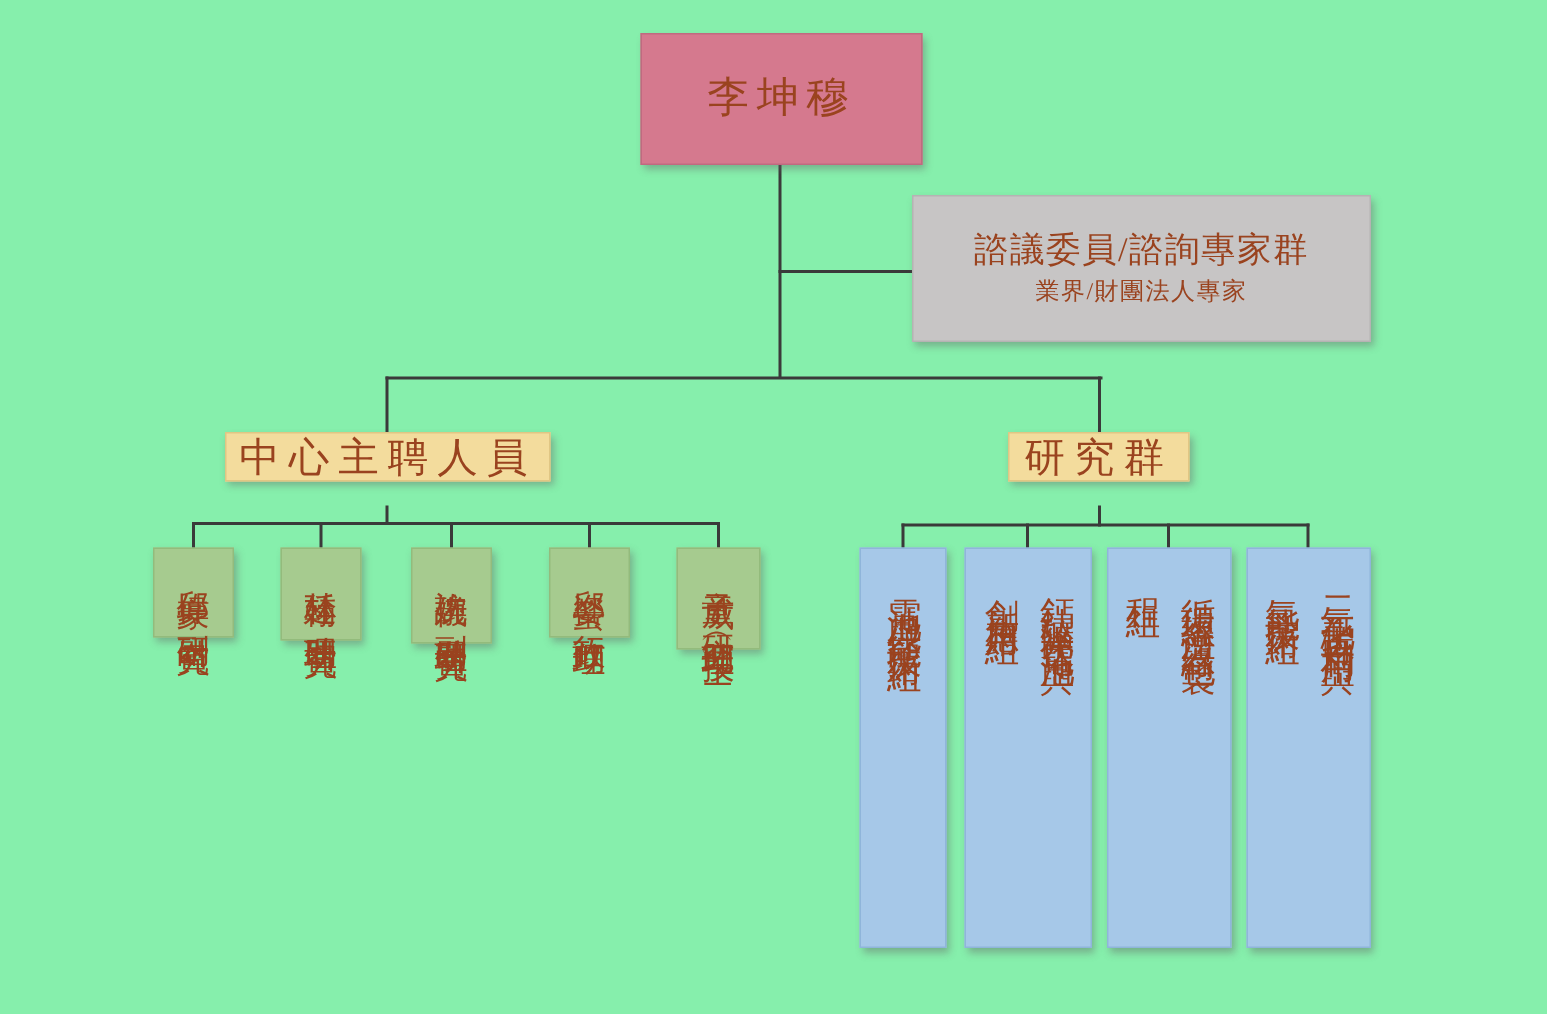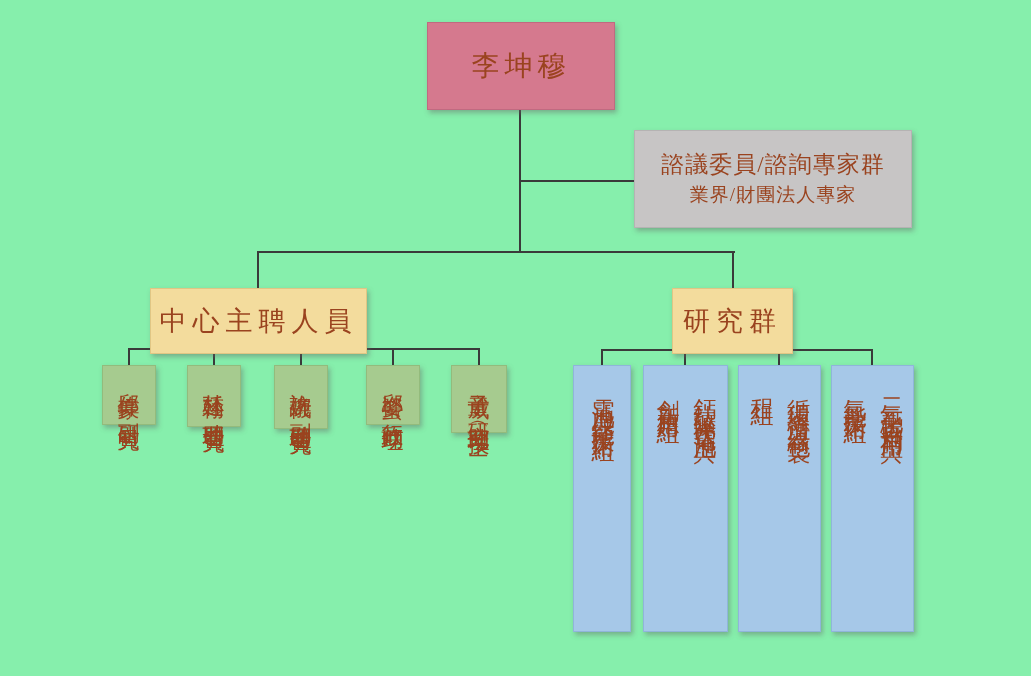--- a/index.html
+++ b/index.html
@@ -25,32 +25,32 @@
     letter-spacing:6px;
     line-height:1.6;
   }
   .director{
     left:427px;top:22px;width:188px;height:88px;
     background:var(--pink,#d5798e);
     border:1px solid var(--pink-border,#c06a80);
     font-size:28px;letter-spacing:5px;line-height:1.5;
   }
   .advisory{
-    left:634px;top:130px;width:278px;height:98px;
+    left:608px;top:130px;width:306px;height:98px;
     background:var(--gray,#c7c5c5);
     border:1px solid var(--gray-border,#b5b3b3);
     line-height:1.42;
   }
   .advisory .l1{font-size:23px;letter-spacing:1px;}
-  .advisory .l2{font-size:19px;letter-spacing:1px;}
+  .advisory .l2{font-size:16px;letter-spacing:1px;}
   .grouphdr{
     background:var(--yellow,#f3dc9d);
     border:1px solid var(--yellow-border,#e0c684);
     font-size:27px;letter-spacing:6px;
-    top:288px;height:66px;
+    top:288px;height:33px;
   }
   .staffhdr{left:150px;width:217px;}
   .reshdr{left:672px;width:121px;}
   .staffbox{
     top:365px;
     background:var(--green,#a6cb8f);
     border:1px solid var(--green-border,#93bb7c);
     padding:10px 0;
   }
   .staffbox .vtext{font-size:22px;letter-spacing:2px;}

